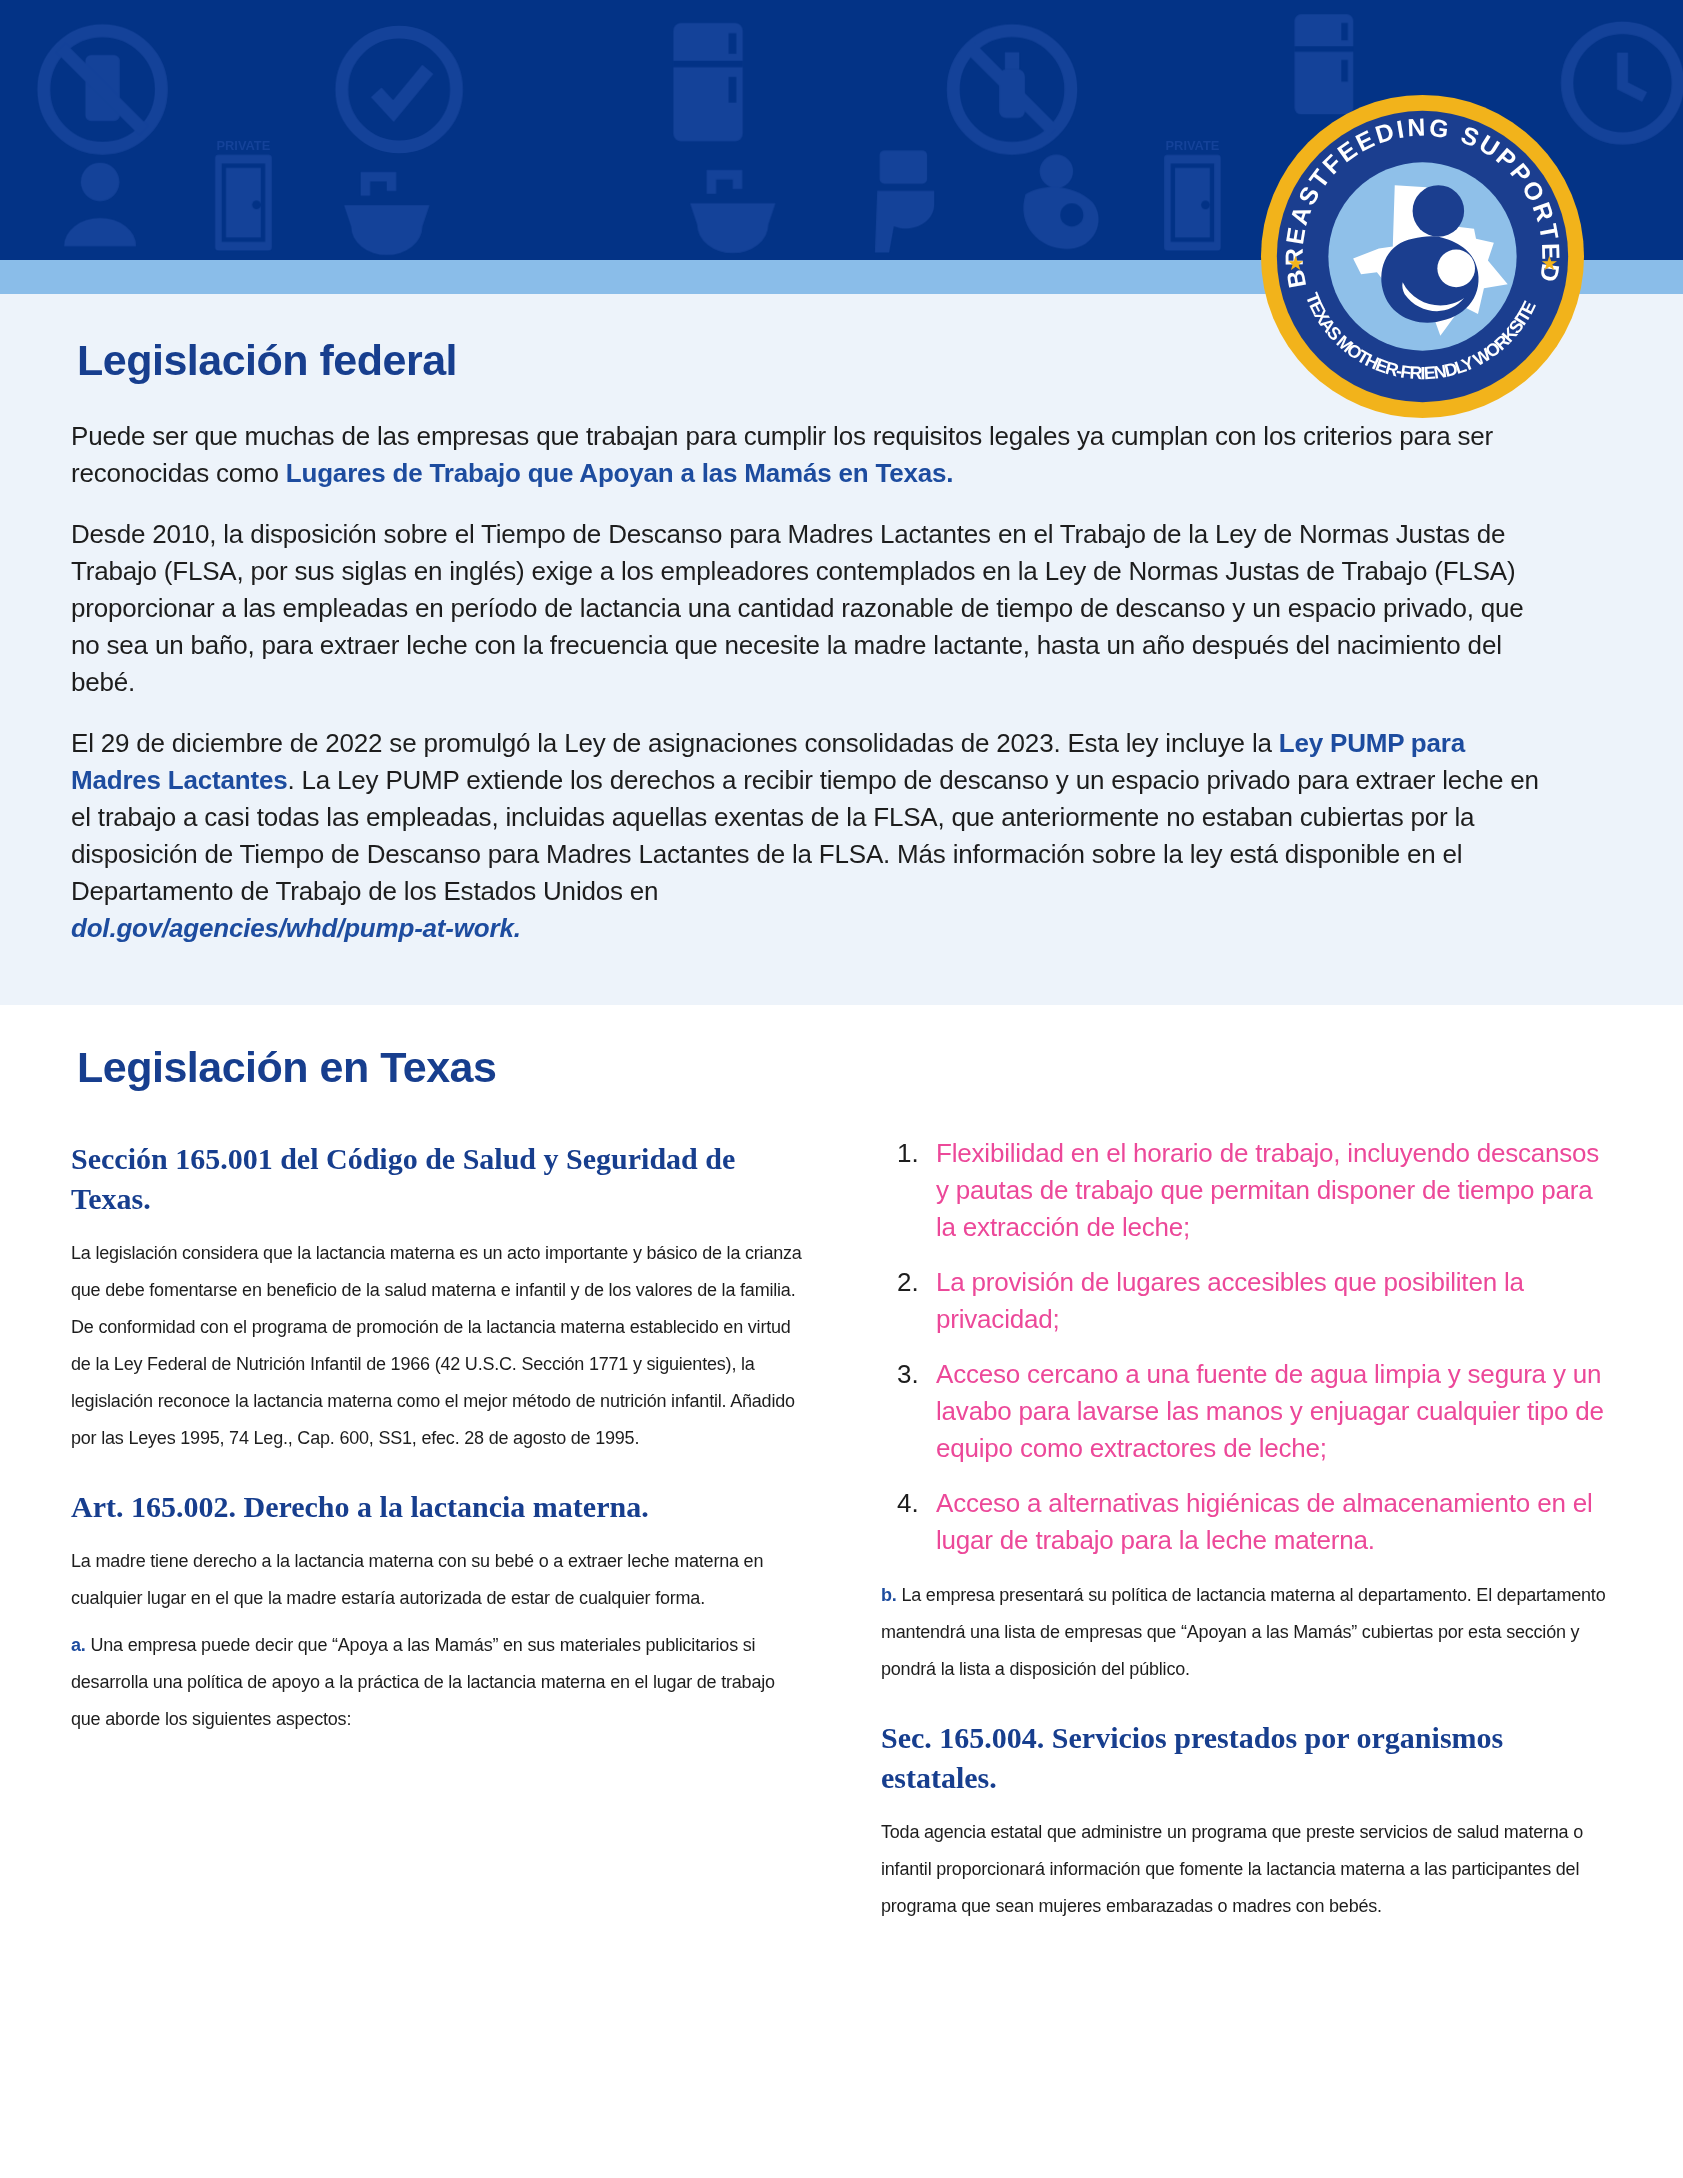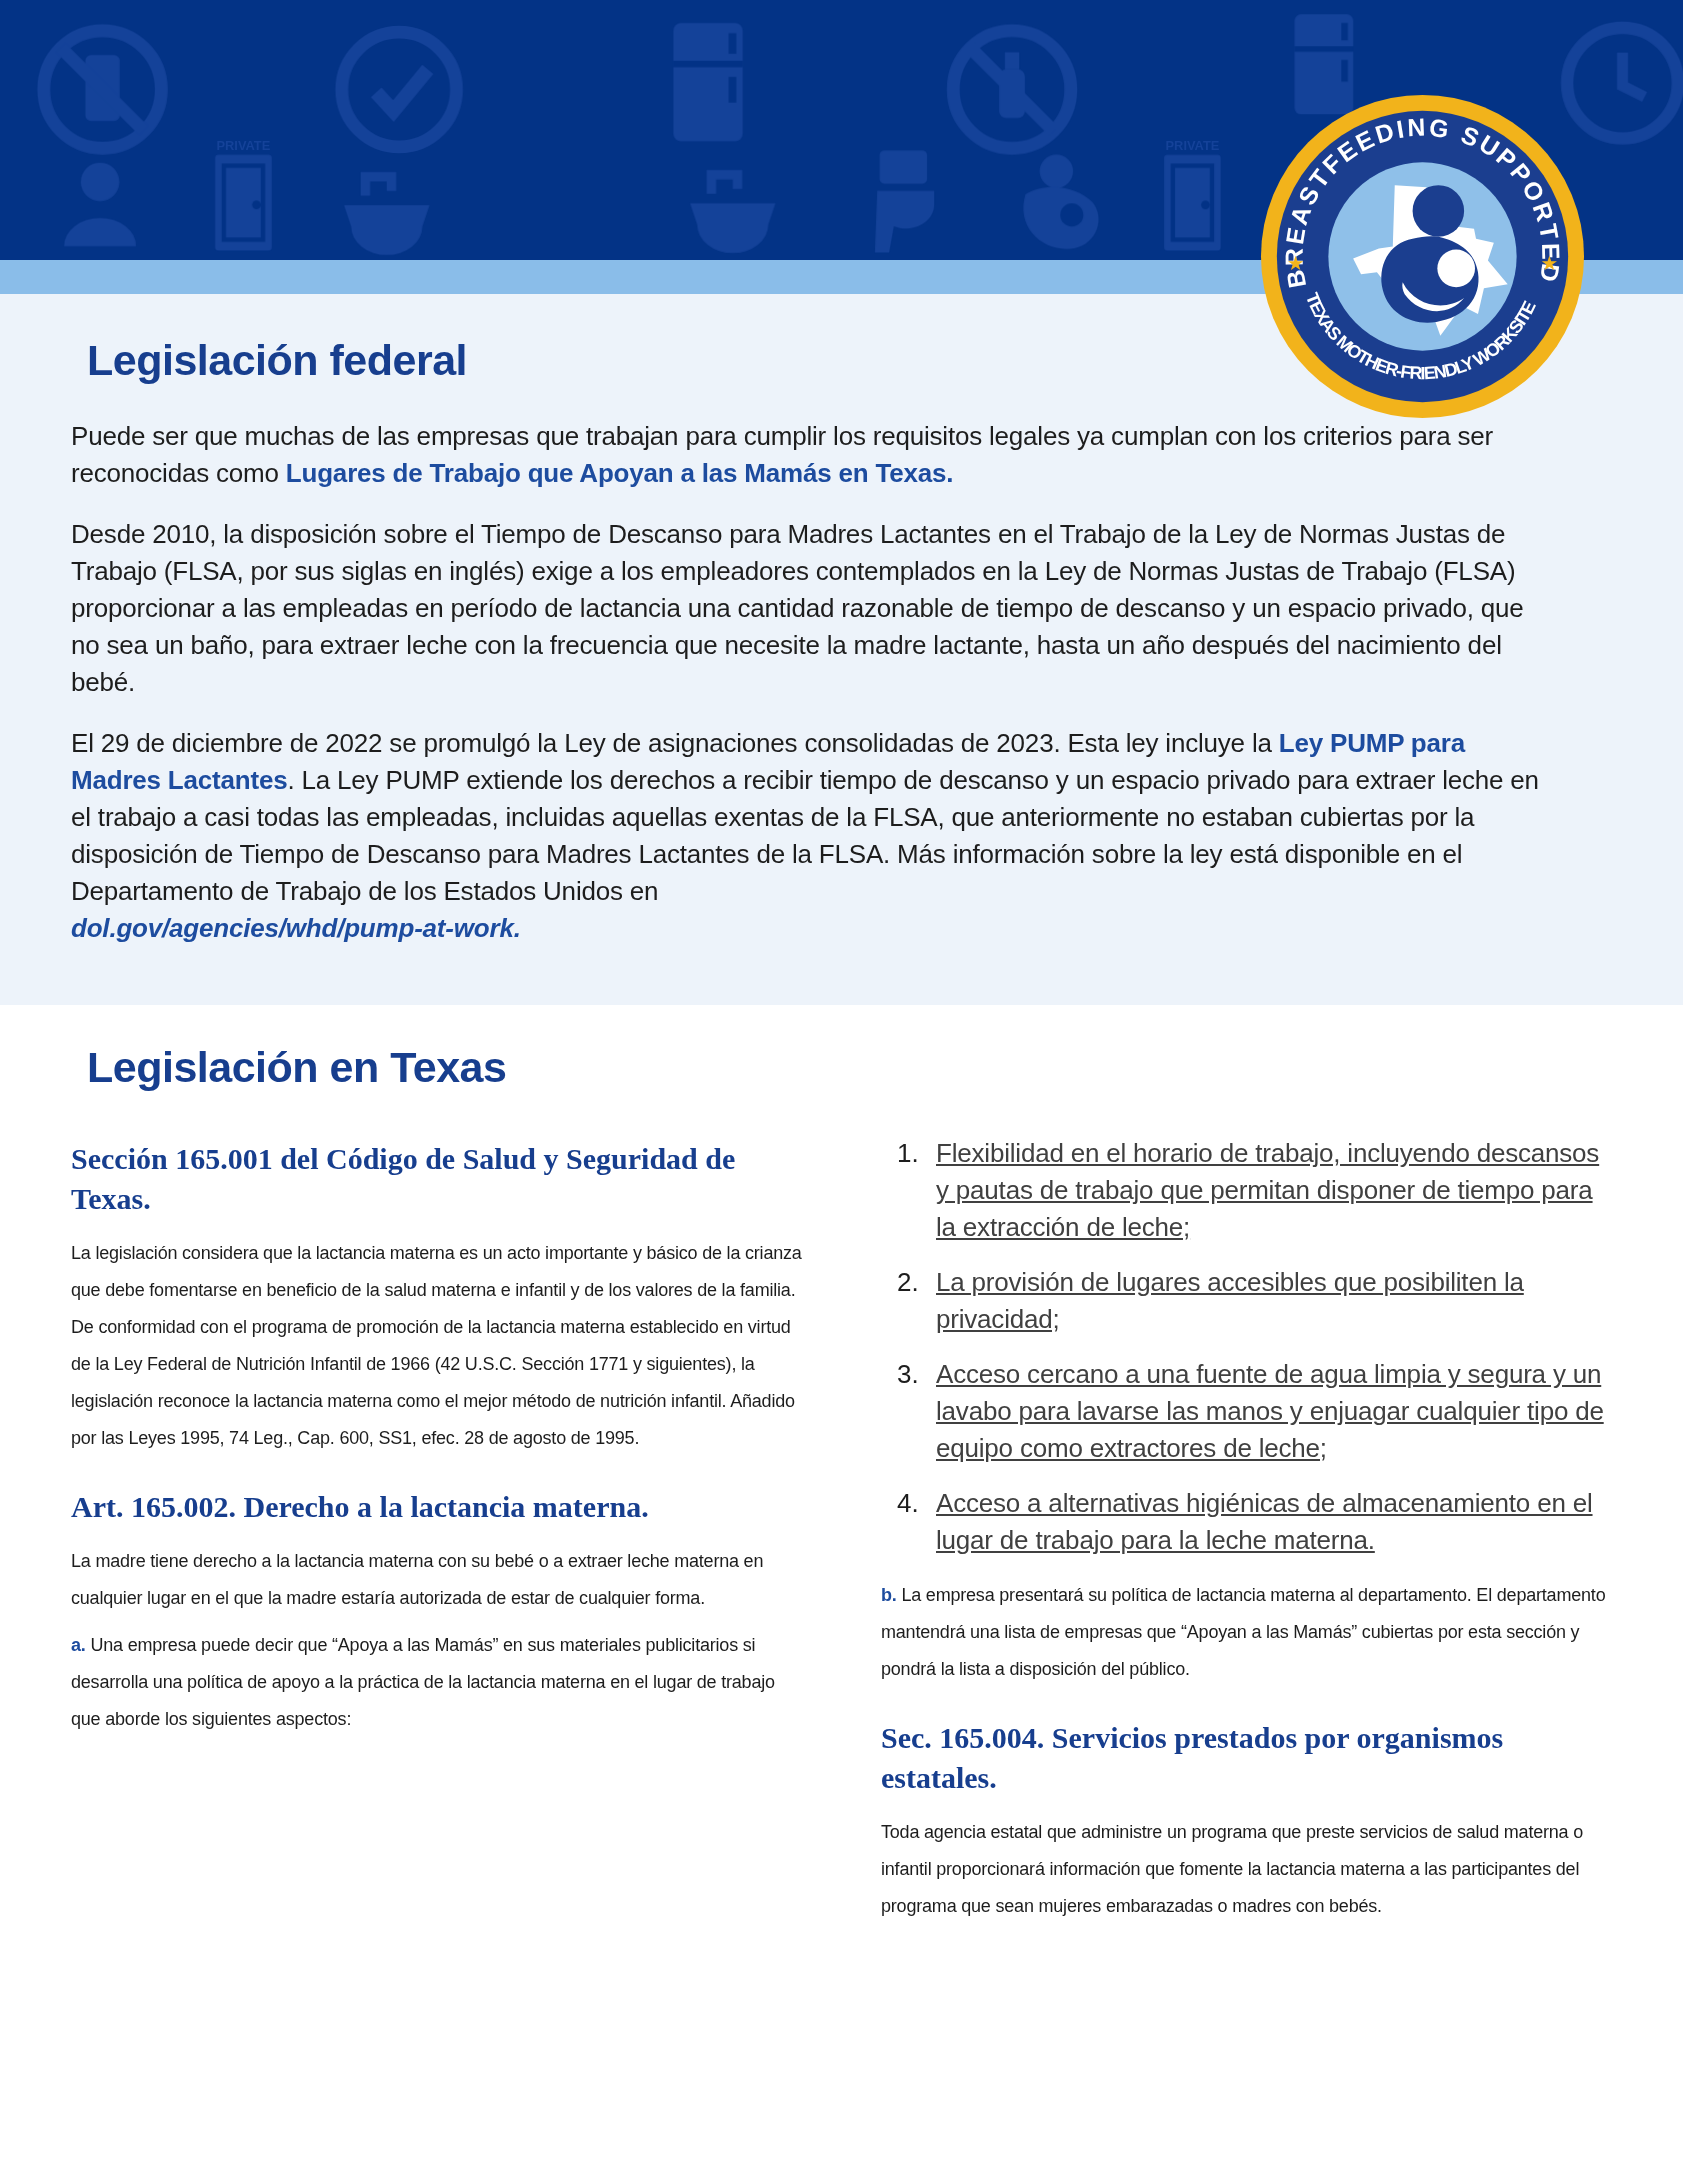--- a/index.html
+++ b/index.html
@@ -16,35 +16,35 @@
   .hero-title .tyellow { font-family:"Liberation Serif", serif; font-size:37px; letter-spacing:5px;
                          color:#F4C21D; }
   .stripe { height:34px; background:#8ABDE9; }
 
   
   .badge { position:absolute; left:1259px; top:93px; width:327px; height:327px; }
 
   
   .federal { background:#EDF3FA; height:711px; padding:42px 71px 0; }
   .texas   { background:#ffffff; padding:38px 71px 0; }
-  h2.secHead { margin:0 16px 34px; font:700 43px/48px "Liberation Sans", sans-serif;
+  h2.secHead { margin:0 6px 34px; font:700 43px/48px "Liberation Sans", sans-serif;
                color:#173E8E; letter-spacing:-0.5px; }
   .federal p { margin:0 0 24px; max-width:1475px; font-size:26px; line-height:37px;
                color:#1D1D1D; letter-spacing:-0.2px; }
   .bblue { color:#1D4C9F; font-weight:700; }
   .linkish { color:#1D4C9F; font-weight:700; font-style:italic; text-decoration:none;text-align:center; }
 
   .cols { display:grid; grid-template-columns:1fr 1fr; column-gap:79px; margin-top:44px; }
   .col h3 { margin:30px 0 16px; font:700 30px/40px "Liberation Serif", serif; color:#173E8E; }
   .col h3:first-child { margin-top:4px; }
   .col p { margin:0 0 10px; font-size:18px; line-height:37px; color:#1D1D1D; letter-spacing:-0.2px; }
   .num-list { margin:0; padding:0; list-style:none; }
   .num-list .li { display:grid; grid-template-columns:55px 1fr; margin-bottom:18px; }
   .num-list .num { padding-left:16px; font-size:26px; line-height:37px; color:#1D1D1D; }
-  .num-list .li-text { font-size:26px; line-height:37px; color:#404040; letter-spacing:-0.2px;text-decoration:underline; }
+  .num-list .li-text { font-size:26px; line-height:37px; color:#ec4899; letter-spacing:-0.2px; }
 </style>
 </head>
 <body>
 
 <div class="page">
 
   <header class="hero">
     <svg class="hero-icons" viewBox="0 0 1700 263" aria-hidden="true">
       <defs>
         <symbol id="i-nophone" viewBox="-50 -50 100 100">

